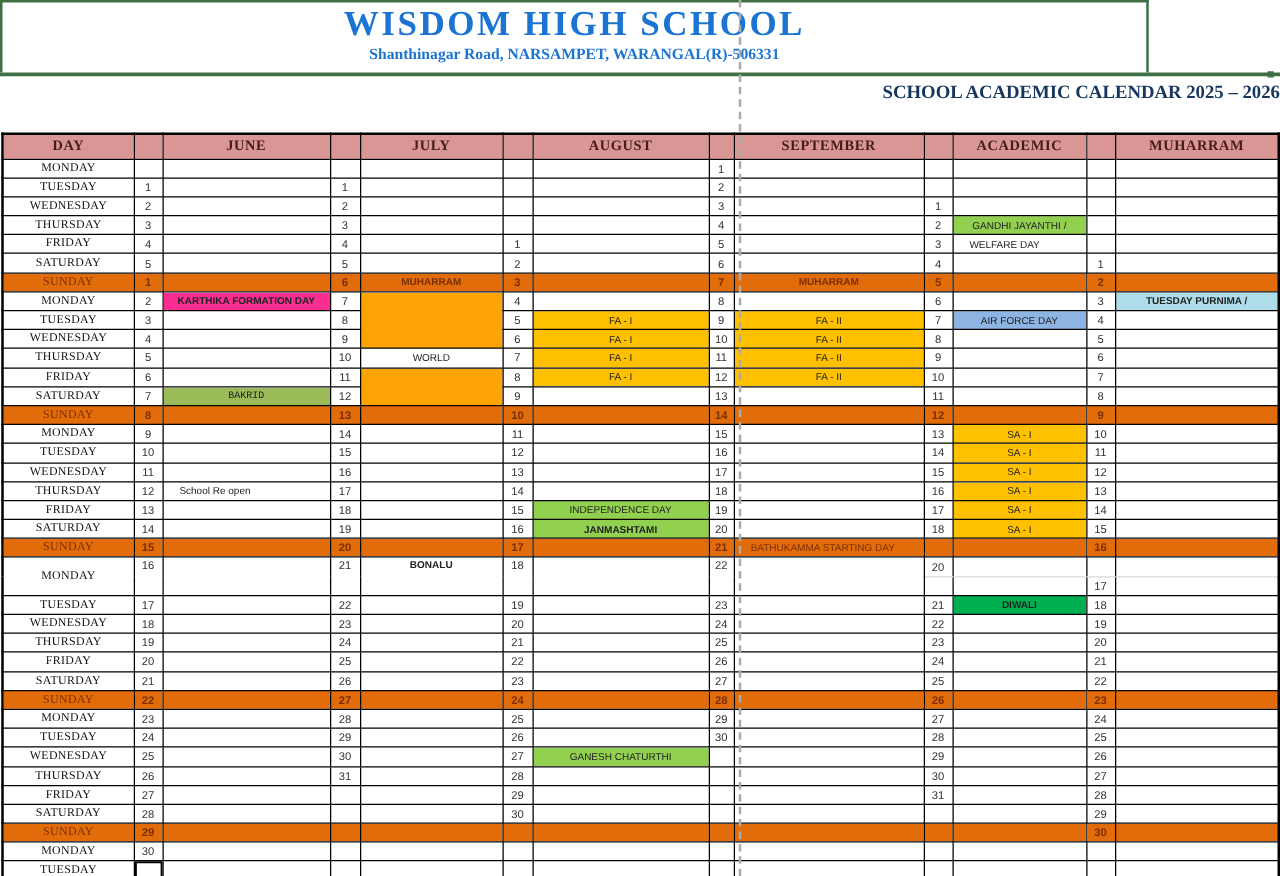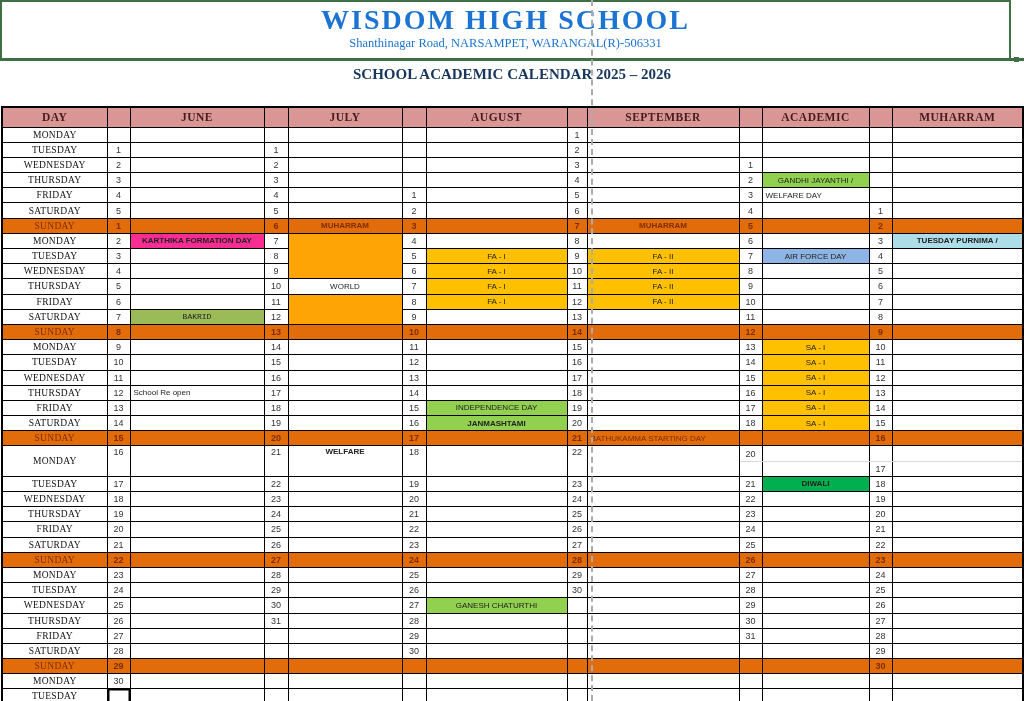--- a/index.html
+++ b/index.html
@@ -1,46 +1,46 @@
 <!DOCTYPE html>
 <html style="--c-sun: #E36C0A; --c-suntext: #7B2E00; --c-orange: #FFA405; --c-exam: #FFC000; --c-green: #92D050; --c-dgreen: #00B050; --c-olive: #9BBB59; --c-magenta: #FA2D93; --c-blue: #8DB4E2; --c-cyan: #ACDDE9; --c-pink: #DA9694; --c-frame: #3F7044;"><head>
 <meta charset="utf-8">
 <style>
   html,body{margin:0;padding:0;}
   body{width:1024px;height:701px;background:#fff;overflow:hidden;position:relative;
        font-family:"Liberation Sans",sans-serif;}
   #stage{position:absolute;inset:0;width:1024px;height:701px;background:#fff;}
 
   
-  #topblock{position:absolute;left:0;top:0;width:1011px;height:58px;
+  #topblock{position:absolute;left:0;top:0;width:919px;height:58px;
     border-left:2px solid var(--c-frame);border-top:2px solid var(--c-frame);
     border-right:2px solid var(--c-frame);box-sizing:border-box;text-align:center;}
   #greenline{position:absolute;left:0;top:58px;width:1024px;height:3px;background:var(--c-frame);}
   #greensq{position:absolute;left:1014px;top:57px;width:5px;height:5px;background:var(--c-frame);}
   #schoolname{margin-top:2px;font-family:"Liberation Serif",serif;font-weight:bold;
     font-size:28px;letter-spacing:2px;color:#1B74D2;line-height:32px;}
-  #address{font-family:"Liberation Serif",serif;font-weight:normal;font-size:12.5px;
+  #address{font-family:"Liberation Serif",serif;font-weight:bold;font-size:12.5px;
     color:#1B74D2;line-height:14px;}
-  #caltitle{position:absolute;left:0;top:66px;width:1024px;text-align:center;
+  #caltitle{position:absolute;left:0;top:66px;width:1024px;text-align:right;
     font-family:"Liberation Serif",serif;font-weight:bold;font-size:15px;color:#17365D;}
 
   
   table{border-collapse:collapse;table-layout:fixed;position:absolute;left:1px;top:106px;
         width:1021px;border:2px solid #000;}
   col.c-day{width:105px;} col.c-n1{width:23px;} col.c-e1{width:134px;}
   col.c-n2{width:24px;} col.c-e2{width:114px;} col.c-n3{width:24px;} col.c-e3{width:141px;}
   col.c-n4{width:20px;} col.c-e4{width:152px;} col.c-n5{width:23px;} col.c-e5{width:107px;}
   col.c-n6{width:23px;} col.c-e6{width:131px;}
   th,td{border:1px solid #000;padding:0;overflow:hidden;white-space:nowrap;height:15.2px;box-sizing:border-box;}
   thead th{background:var(--c-pink);font-family:"Liberation Serif",serif;font-size:11.5px;
     font-weight:bold;color:#451C1C;height:20px;border-bottom:1.5px solid #000;letter-spacing:.5px;}
   td.day{font-family:"Liberation Serif",serif;font-size:9.5px;color:#111;text-align:center;letter-spacing:.3px;}
   td.num{font-size:9px;color:#333;text-align:center;}
   td.ev{font-size:8px;color:#222;text-align:center;}
-  td.left{text-align:left;padding-left:3px;}
+  td.left{text-align:left;padding-left:13px;}
   td.bold{font-weight:bold;}
   td.vtop{vertical-align:top;padding-top:1px;}
   tr.sun td{background:var(--c-sun);color:var(--c-suntext);}
   tr.sun td.day{color:var(--c-suntext);margin-left:44px;}
   tr.sun td.num{font-weight:bold;color:var(--c-suntext);}
   tr.sun td.ev{color:var(--c-suntext);margin-top:24px;}
   .bg-orange{background:var(--c-orange);color:#7C3A00;}
   .bg-exam{background:var(--c-exam);color:#7C3A00;}
   .bg-green{background:var(--c-green);color:#343611;}
   .bg-dgreen{background:var(--c-dgreen);color:#403000;}
@@ -414,21 +414,21 @@
           <td class="num"></td>
           <td class="ev"></td>
           <td class="num">16</td>
           <td class="ev"></td>
         </tr>
         <tr class="r">
           <td class="day" rowspan="2">MONDAY</td>
           <td class="num vtop" rowspan="2">16</td>
           <td class="ev vtop" rowspan="2"></td>
           <td class="num vtop" rowspan="2">21</td>
-          <td class="ev vtop bold" rowspan="2">WELFARE</td>
+          <td class="ev vtop bold" rowspan="2">BONALU</td>
           <td class="num vtop" rowspan="2">18</td>
           <td class="ev vtop" rowspan="2"></td>
           <td class="num vtop" rowspan="2">22</td>
           <td class="ev vtop" rowspan="2"></td>
           <td class="num subTop">20</td>
           <td class="ev subTop"></td>
           <td class="num subTop"></td>
           <td class="ev subTop"></td>
         </tr>
         <tr class="r">

